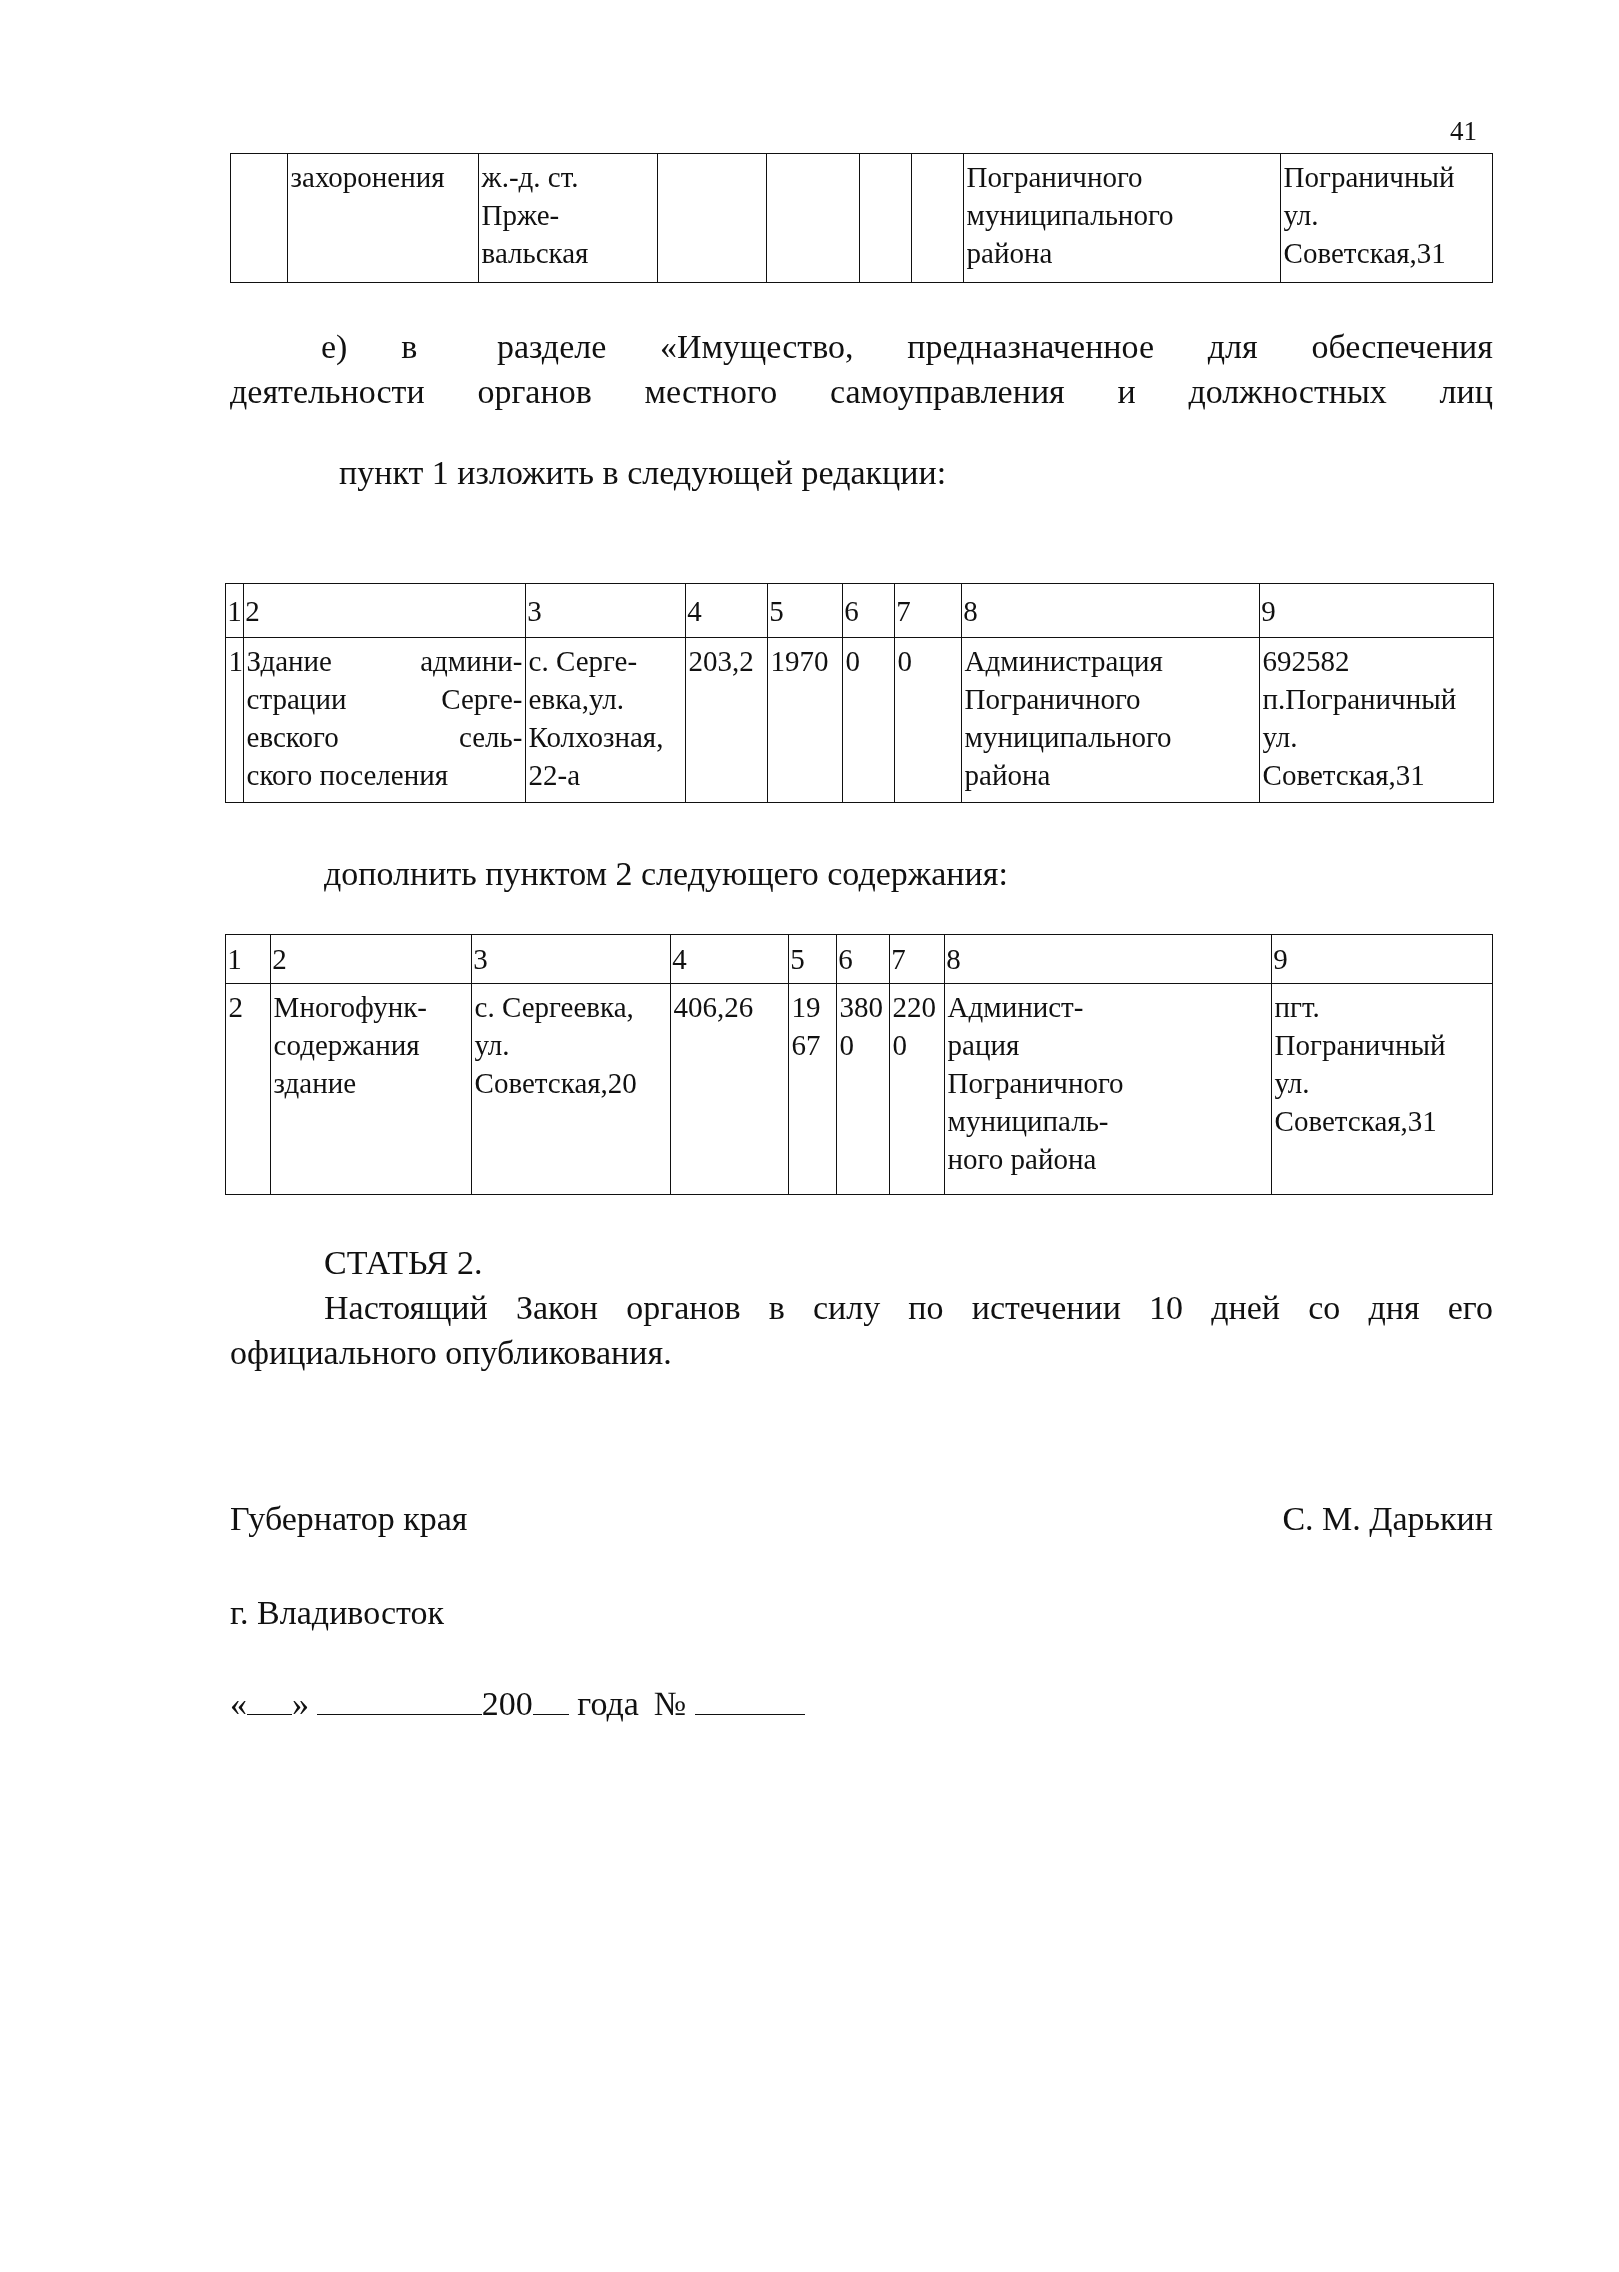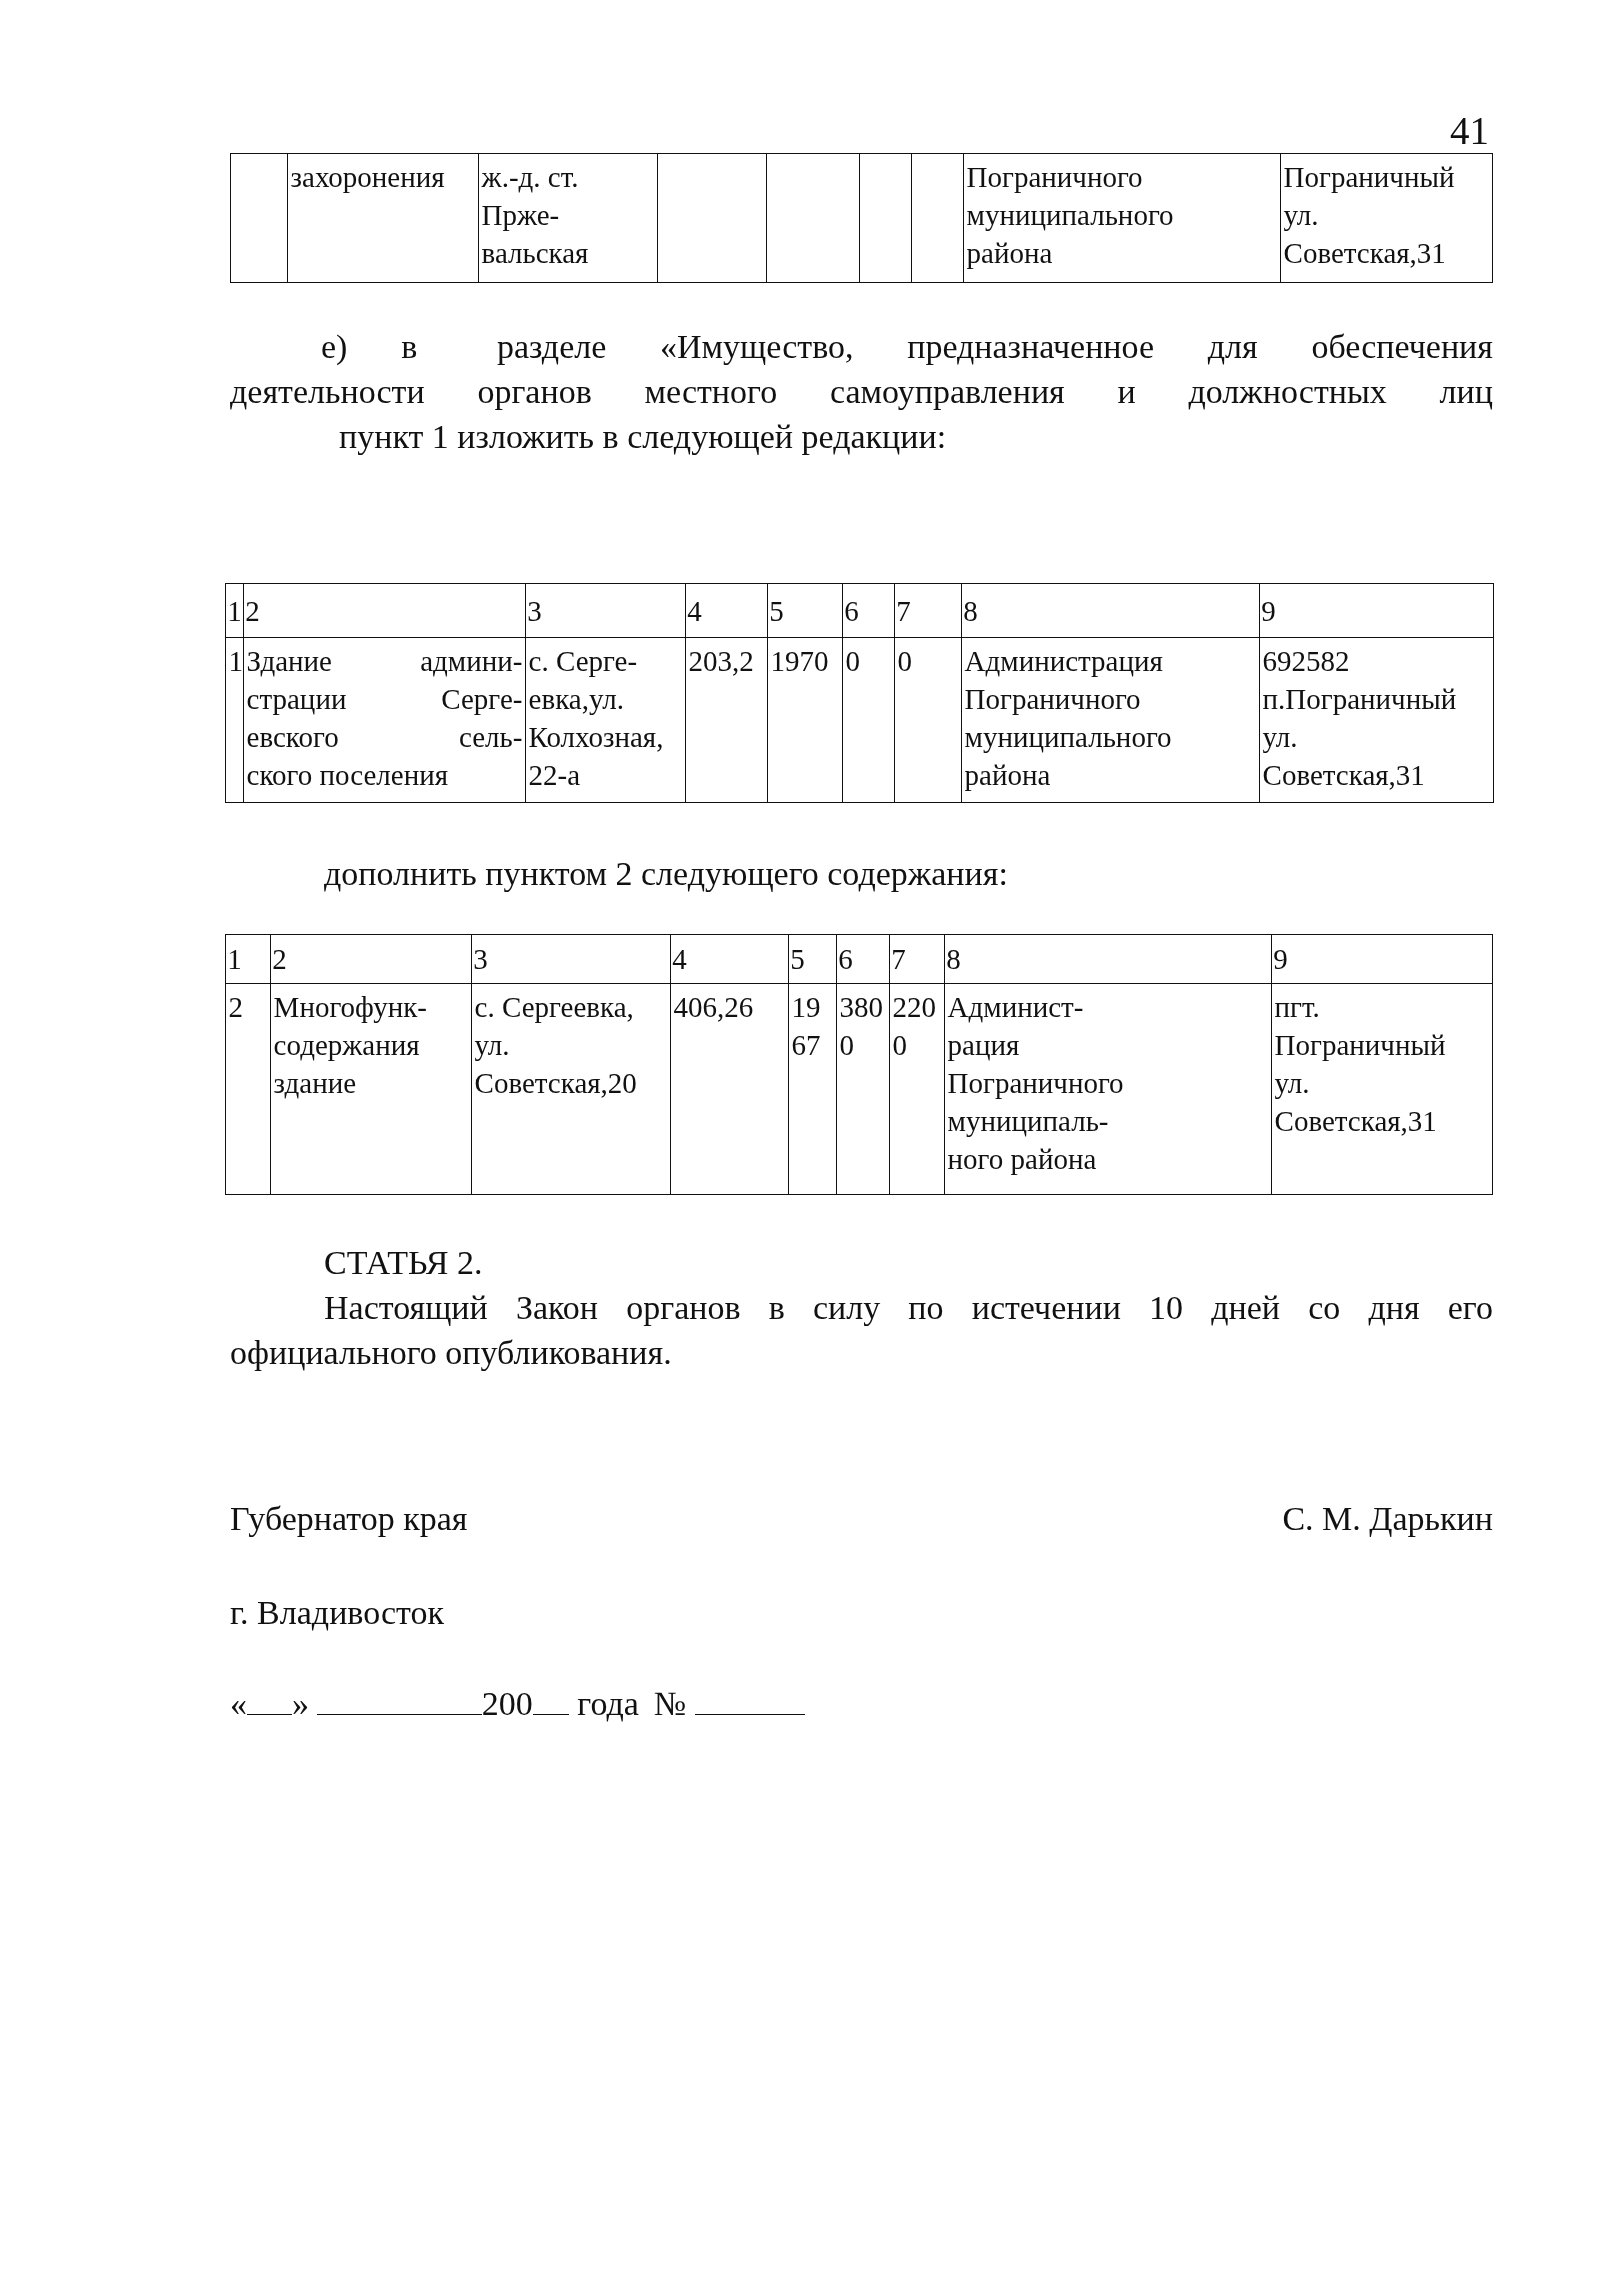--- a/index.html
+++ b/index.html
@@ -2,21 +2,21 @@
 <html style="font-size:10.4px"><head>
 <meta charset="utf-8">
 <style>
   html, body { margin: 0; padding: 0; background: #ffffff; }
   body {
     width: 1619px; height: 2273px; position: relative; overflow: hidden;
     font-family: "Liberation Serif", "DejaVu Serif", serif;
     color: #111111;
   }
   .abs { position: absolute; }
-  .pagenum { left: 1450px; top: 115px; font-size: 39px; line-height: 32px; }
+  .pagenum { left: 1450px; top: 115px; font-size: 27px; line-height: 32px; }
   table.grid {
     position: absolute; border-collapse: collapse; table-layout: fixed;
     font-size: 29px; line-height: 38px;
   }
   table.grid td {
     border: 1.9px solid #111; vertical-align: top; text-align: left;
     padding: 3.9px 2.6px 2.6px 2.6px; overflow: hidden; word-wrap: break-word;
   }
   table.grid tr.hdr td { vertical-align: middle; padding: 5.2px 1.3px; }
   .para { position: absolute; font-size: 34px; line-height: 45px; }
@@ -81,21 +81,21 @@
   </div>
   <div class="jline flex">
     <span>деятельности</span>
     <span>органов</span>
     <span>местного</span>
     <span>самоуправления</span>
     <span>и</span>
     <span>должностных</span>
     <span>лиц</span>
   </div>
-  <div style="padding-left:109px;">пункт 1 изложить в следующей редакции:</div>
+  <div style="padding-left:109px;margin-top:36px;">пункт 1 изложить в следующей редакции:</div>
 </div>
 
 <table class="grid" style="left:225px; top:583px; width:1268px;">
   <colgroup>
     <col style="width:18px">
       <col style="width:165px">
       <col style="width:117px">
       <col style="width:160px">
     <col style="width:82px">
       <col style="width:75px">

